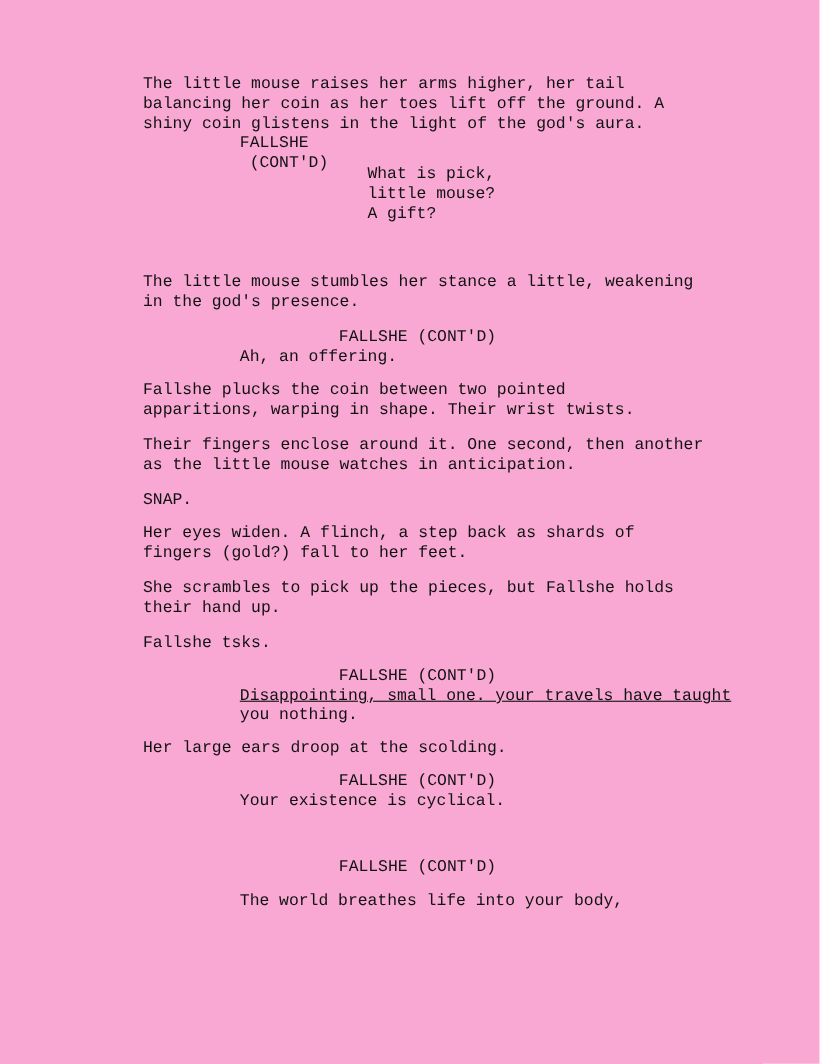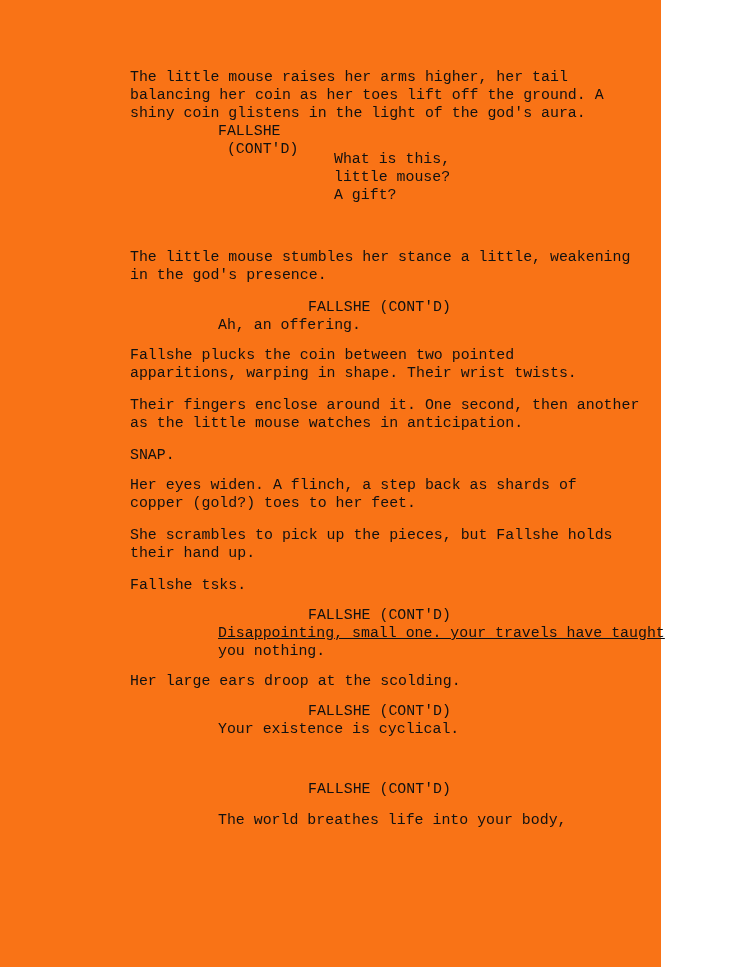--- a/index.html
+++ b/index.html
@@ -13,23 +13,23 @@
       position: relative;
       overflow: hidden;
       font-family: "Liberation Mono", "DejaVu Sans Mono", monospace;
       font-size: 14.9px;
       color: #111111;
     }
     .page {
       position: absolute;
       left: 0;
       top: 0;
-      width: 661px;
+      width: 745px;
       height: 967px;
-      background: #f97316;
+      background: #f9a8d4;
     }
     .ln {
       position: absolute;
       white-space: pre;
       line-height: 18px;
       height: 18px;
       letter-spacing: 0px;
     }
   </style>
 </head>
@@ -37,41 +37,41 @@
 
 <div class="page">
 
   <div class="ln" style="left:130px; top:68px;">The little mouse raises her arms higher, her tail</div>
   <div class="ln" style="left:130px; top:86px;">balancing her coin as her toes lift off the ground. A</div>
   <div class="ln" style="left:130px; top:104px;">shiny coin glistens in the light of the god's aura.</div>
 
   <div class="ln" style="left:218px; top:122px;">FALLSHE</div>
   <div class="ln" style="left:218px; top:140px;font-family:Liberation Mono, monospace;"> (CONT'D)</div>
 
-  <div class="ln" style="left:334px; top:150px;">What is this,</div>
+  <div class="ln" style="left:334px; top:150px;">What is pick,</div>
   <div class="ln" style="left:334px; top:168px;">little mouse?</div>
   <div class="ln" style="left:334px; top:186px;">A gift?</div>
 
   <div class="ln" style="left:130px; top:248px;">The little mouse stumbles her stance a little, weakening</div>
   <div class="ln" style="left:130px; top:266px;">in the god's presence.</div>
 
   <div class="ln" style="left:308px; top:298px;">FALLSHE (CONT'D)</div>
 
   <div class="ln" style="left:218px; top:316px;">Ah, an offering.</div>
 
   <div class="ln" style="left:130px; top:346px;">Fallshe plucks the coin between two pointed</div>
   <div class="ln" style="left:130px; top:364px;">apparitions, warping in shape. Their wrist twists.</div>
 
   <div class="ln" style="left:130px; top:396px;">Their fingers enclose around it. One second, then another</div>
   <div class="ln" style="left:130px; top:414px;">as the little mouse watches in anticipation.</div>
 
   <div class="ln" style="left:130px; top:446px;">SNAP.</div>
 
   <div class="ln" style="left:130px; top:476px;">Her eyes widen. A flinch, a step back as shards of</div>
-  <div class="ln" style="left:130px; top:494px;">copper (gold?) toes to her feet.</div>
+  <div class="ln" style="left:130px; top:494px;">fingers (gold?) fall to her feet.</div>
 
   <div class="ln" style="left:130px; top:526px;">She scrambles to pick up the pieces, but Fallshe holds</div>
   <div class="ln" style="left:130px; top:544px;">their hand up.</div>
 
   <div class="ln" style="left:130px; top:576px;">Fallshe tsks.</div>
 
   <div class="ln" style="left:308px; top:606px;">FALLSHE (CONT'D)</div>
 
   <div class="ln" style="left:218px; top:624px;text-decoration:underline;">Disappointing, small one. your travels have taught</div>
   <div class="ln" style="left:218px; top:642px;">you nothing.</div>

